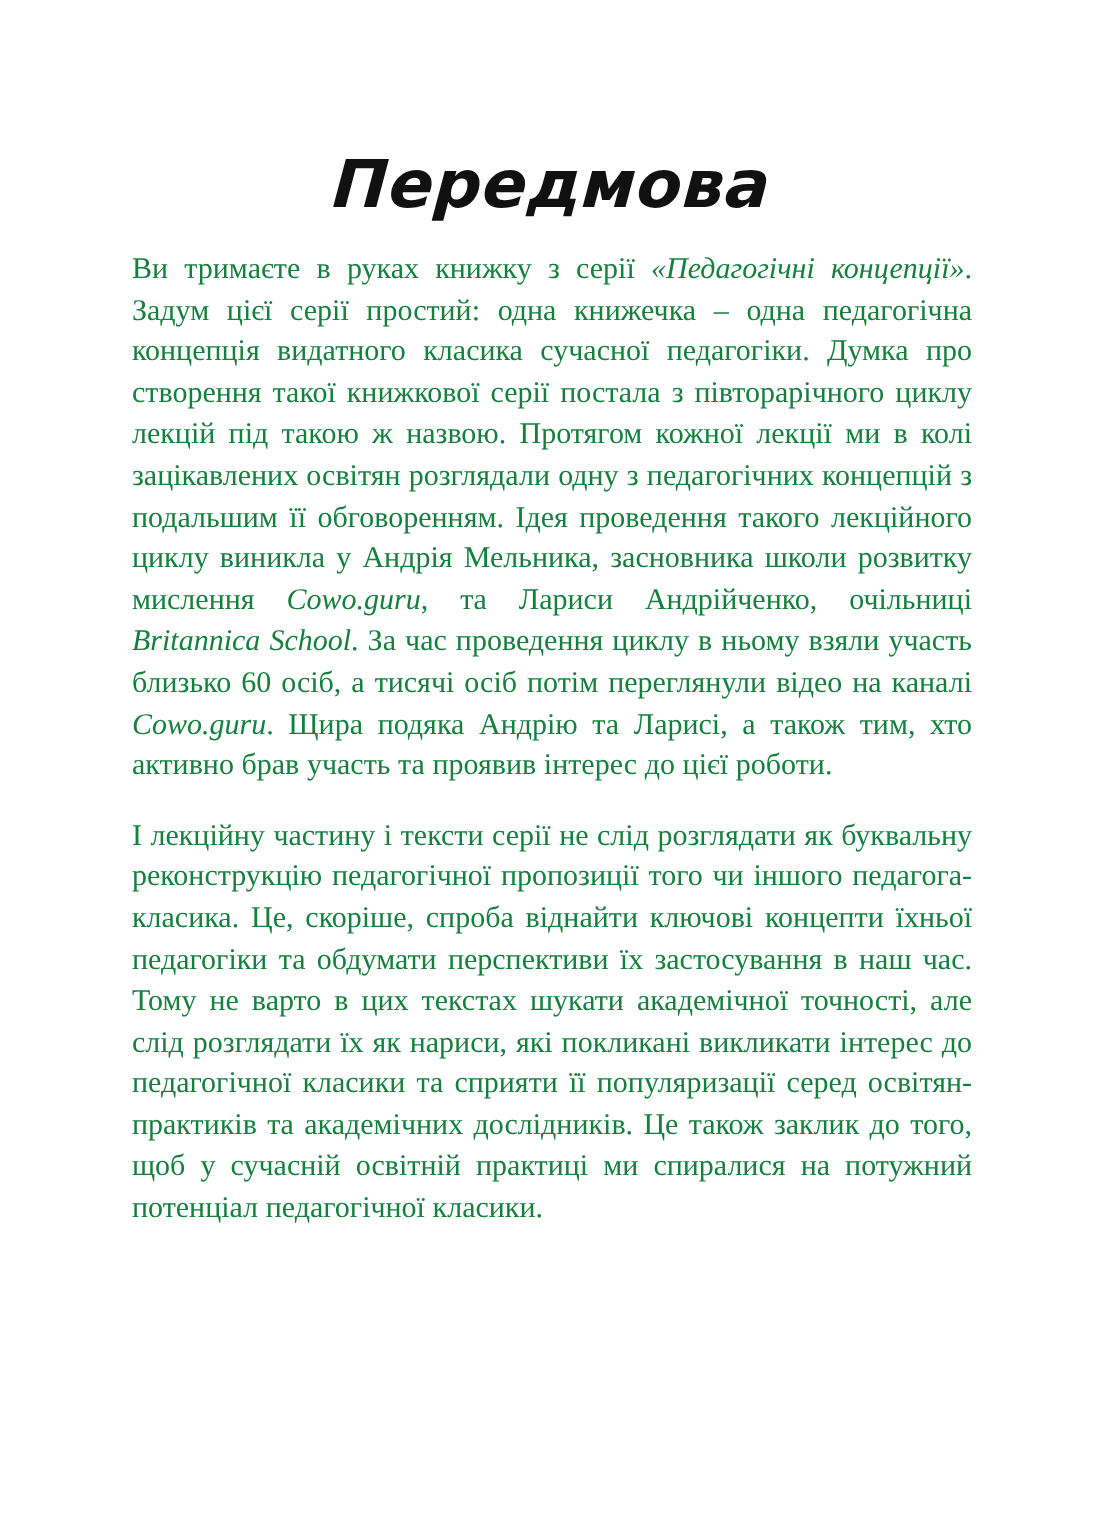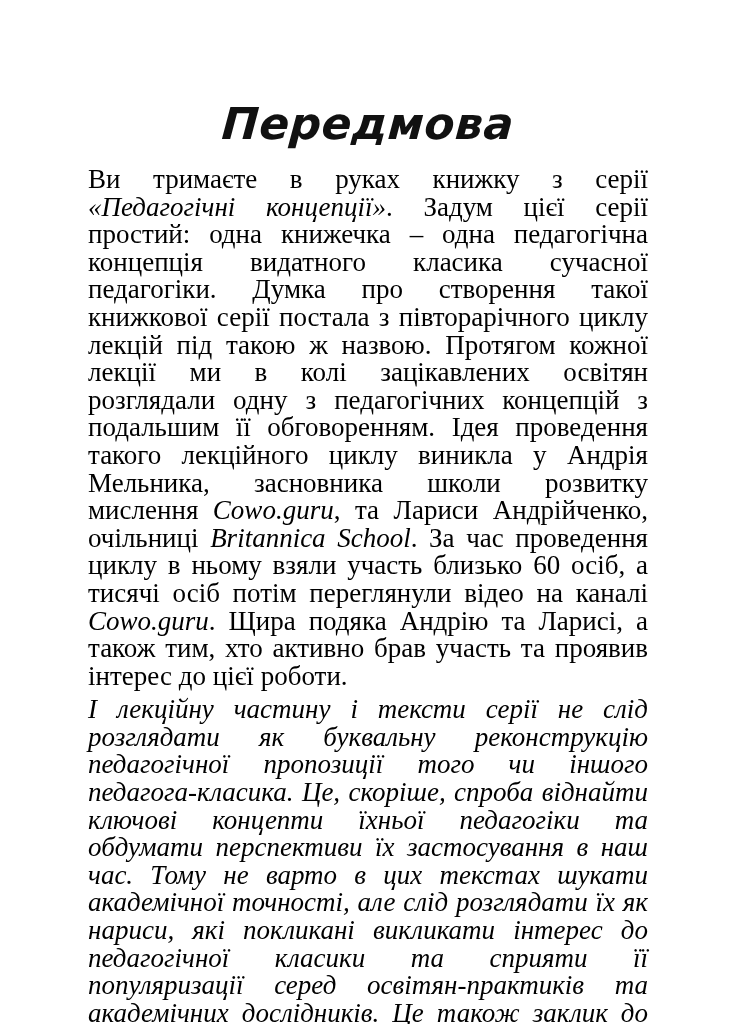--- a/index.html
+++ b/index.html
@@ -35,32 +35,31 @@
     font-size: 44px;
     line-height: 56px;
     text-align: center;
     letter-spacing: 0.5px;
     color: #111111;
     margin: 0 0 14px 0;
     transform: skewX(-4deg);
     transform-origin: center center;
   }
   .para {
-    font-size: 27px;
+    font-size: 20px;
     line-height: 27.6px;
     text-align: justify;
     text-justify: inter-word;
     margin: 0;
     hyphens: manual;
     word-spacing: 0.1px;
-    color: #000000;
+    color: #15803d;
   }
   .para + .para {
-    margin-top: 6px;
-    font-style: italic;
+    margin-top: 19px;
   }
   .para i, .para em {
     font-style: italic;
   }
 </style>
 </head>
 <body style="background: rgb(255, 255, 255); color: rgb(17, 17, 17);">
 
 <div class="page">
   <div class="content">

